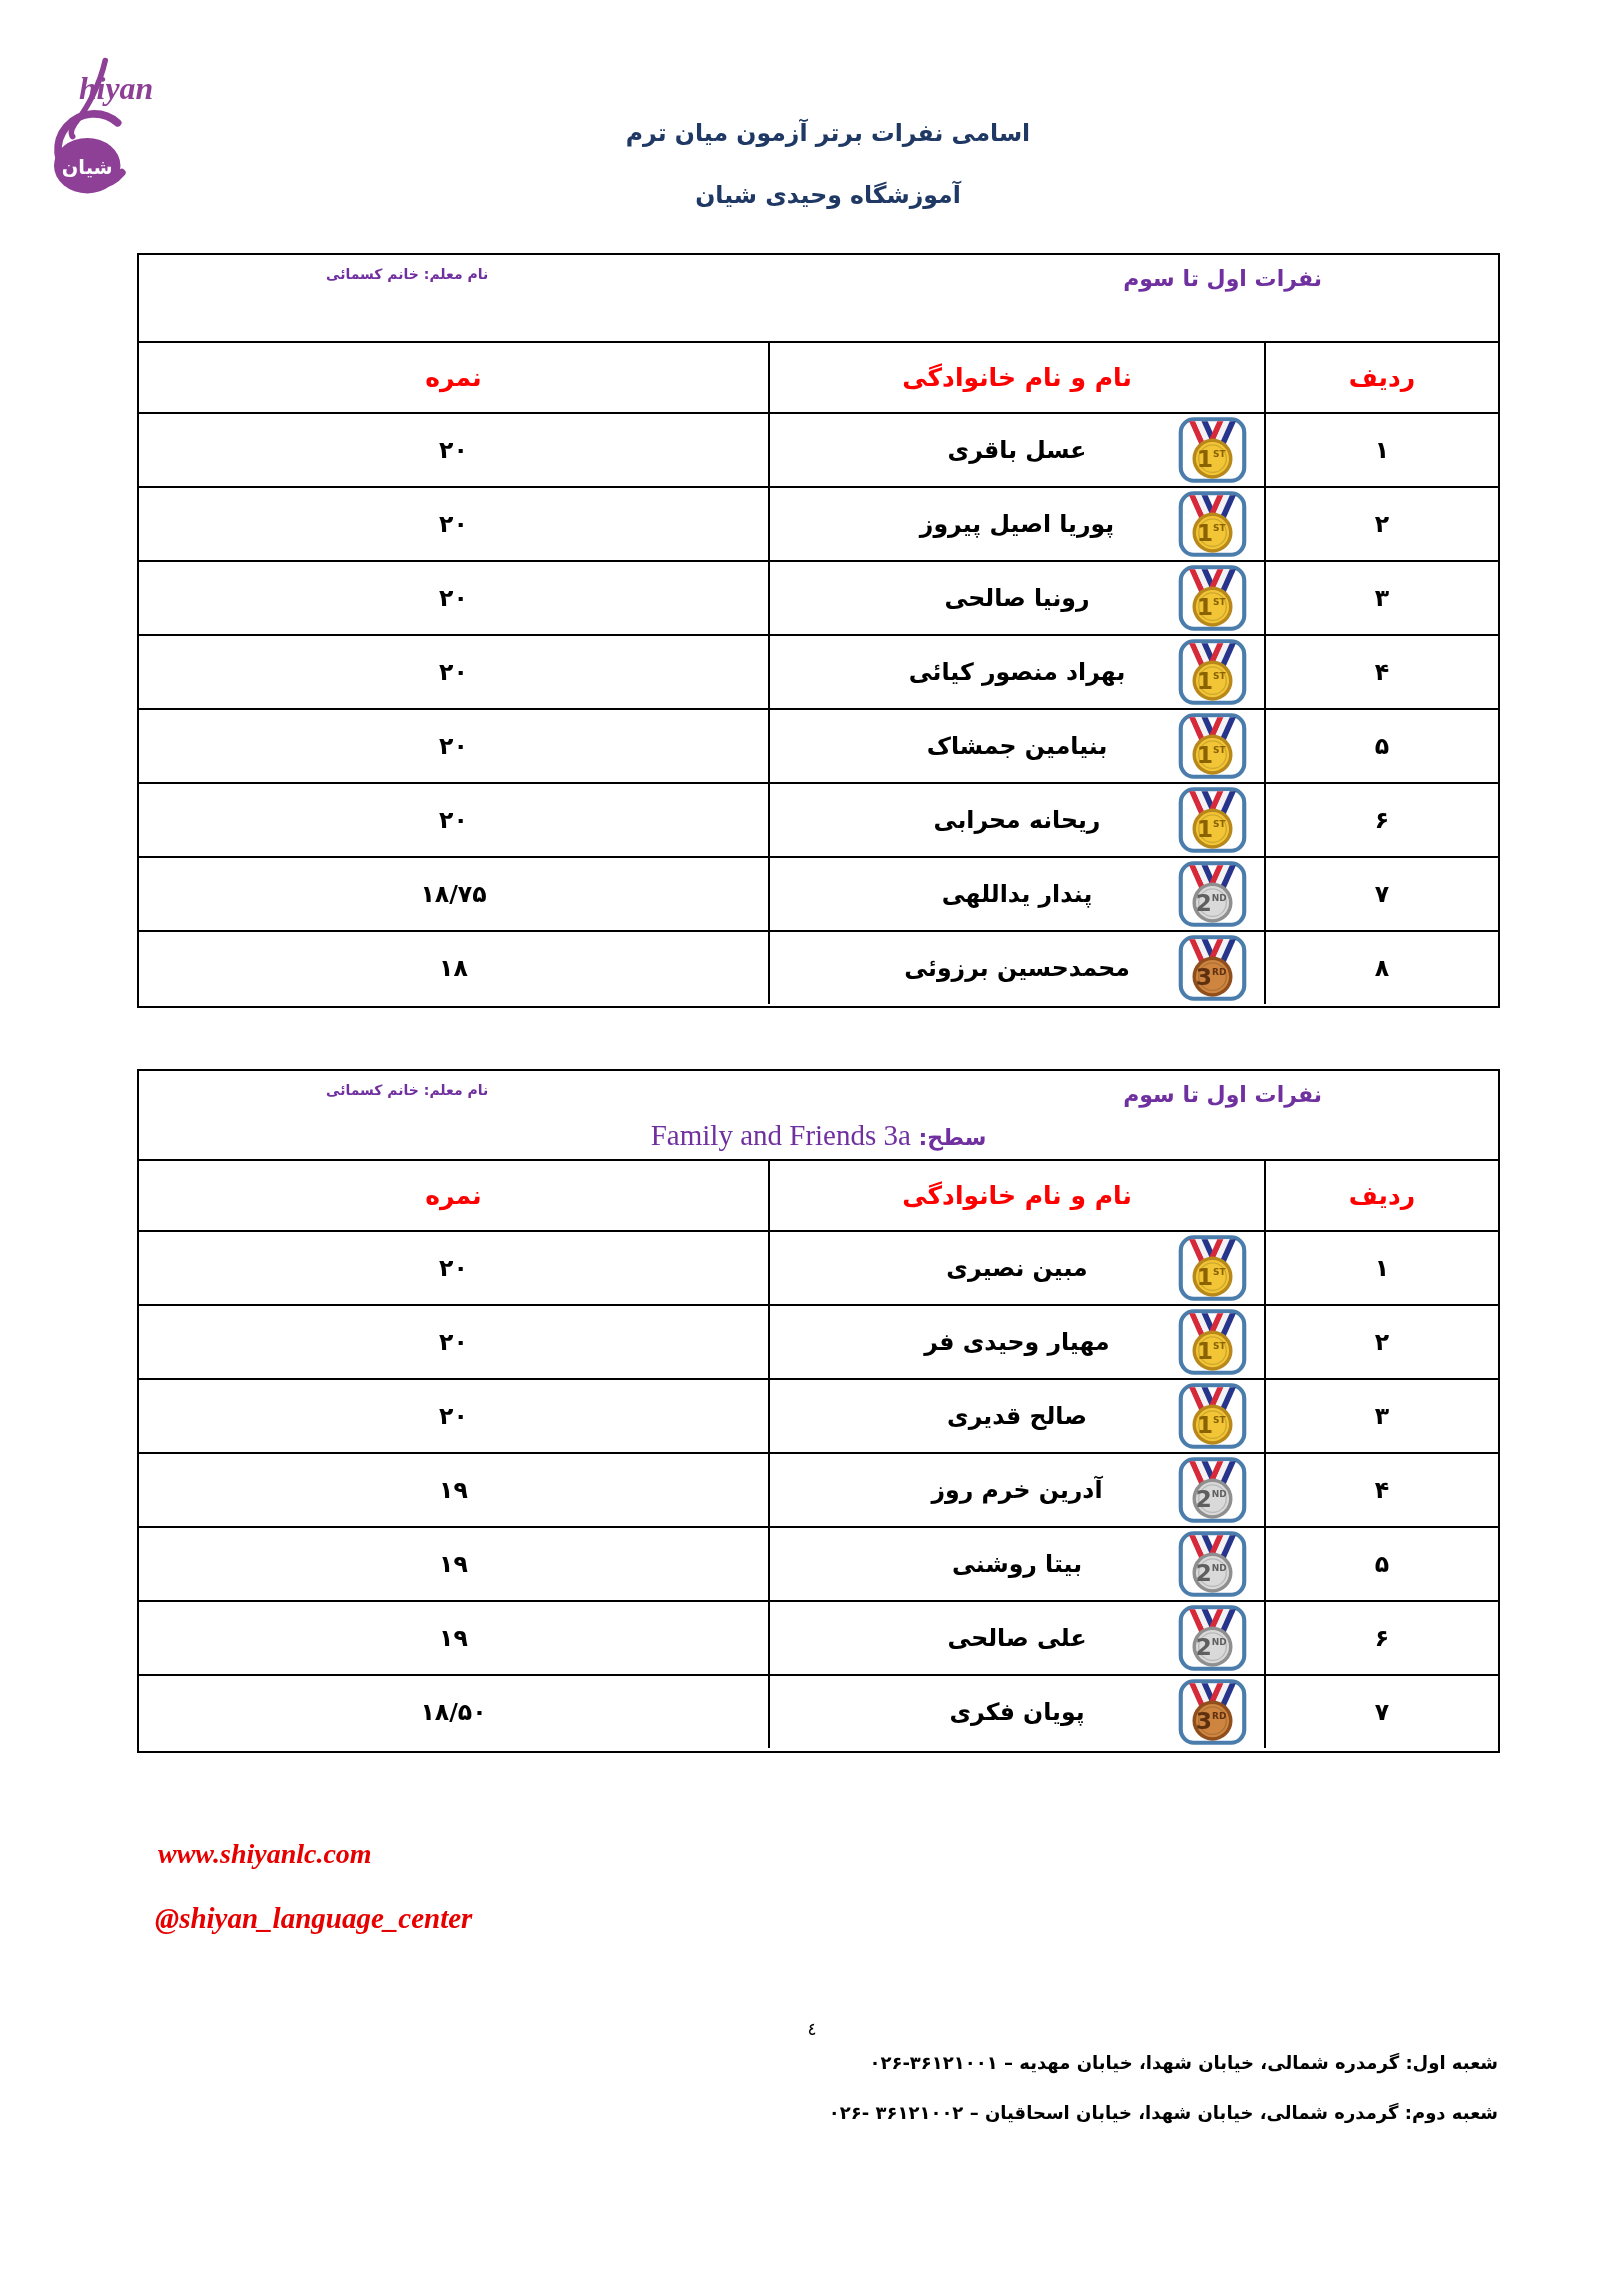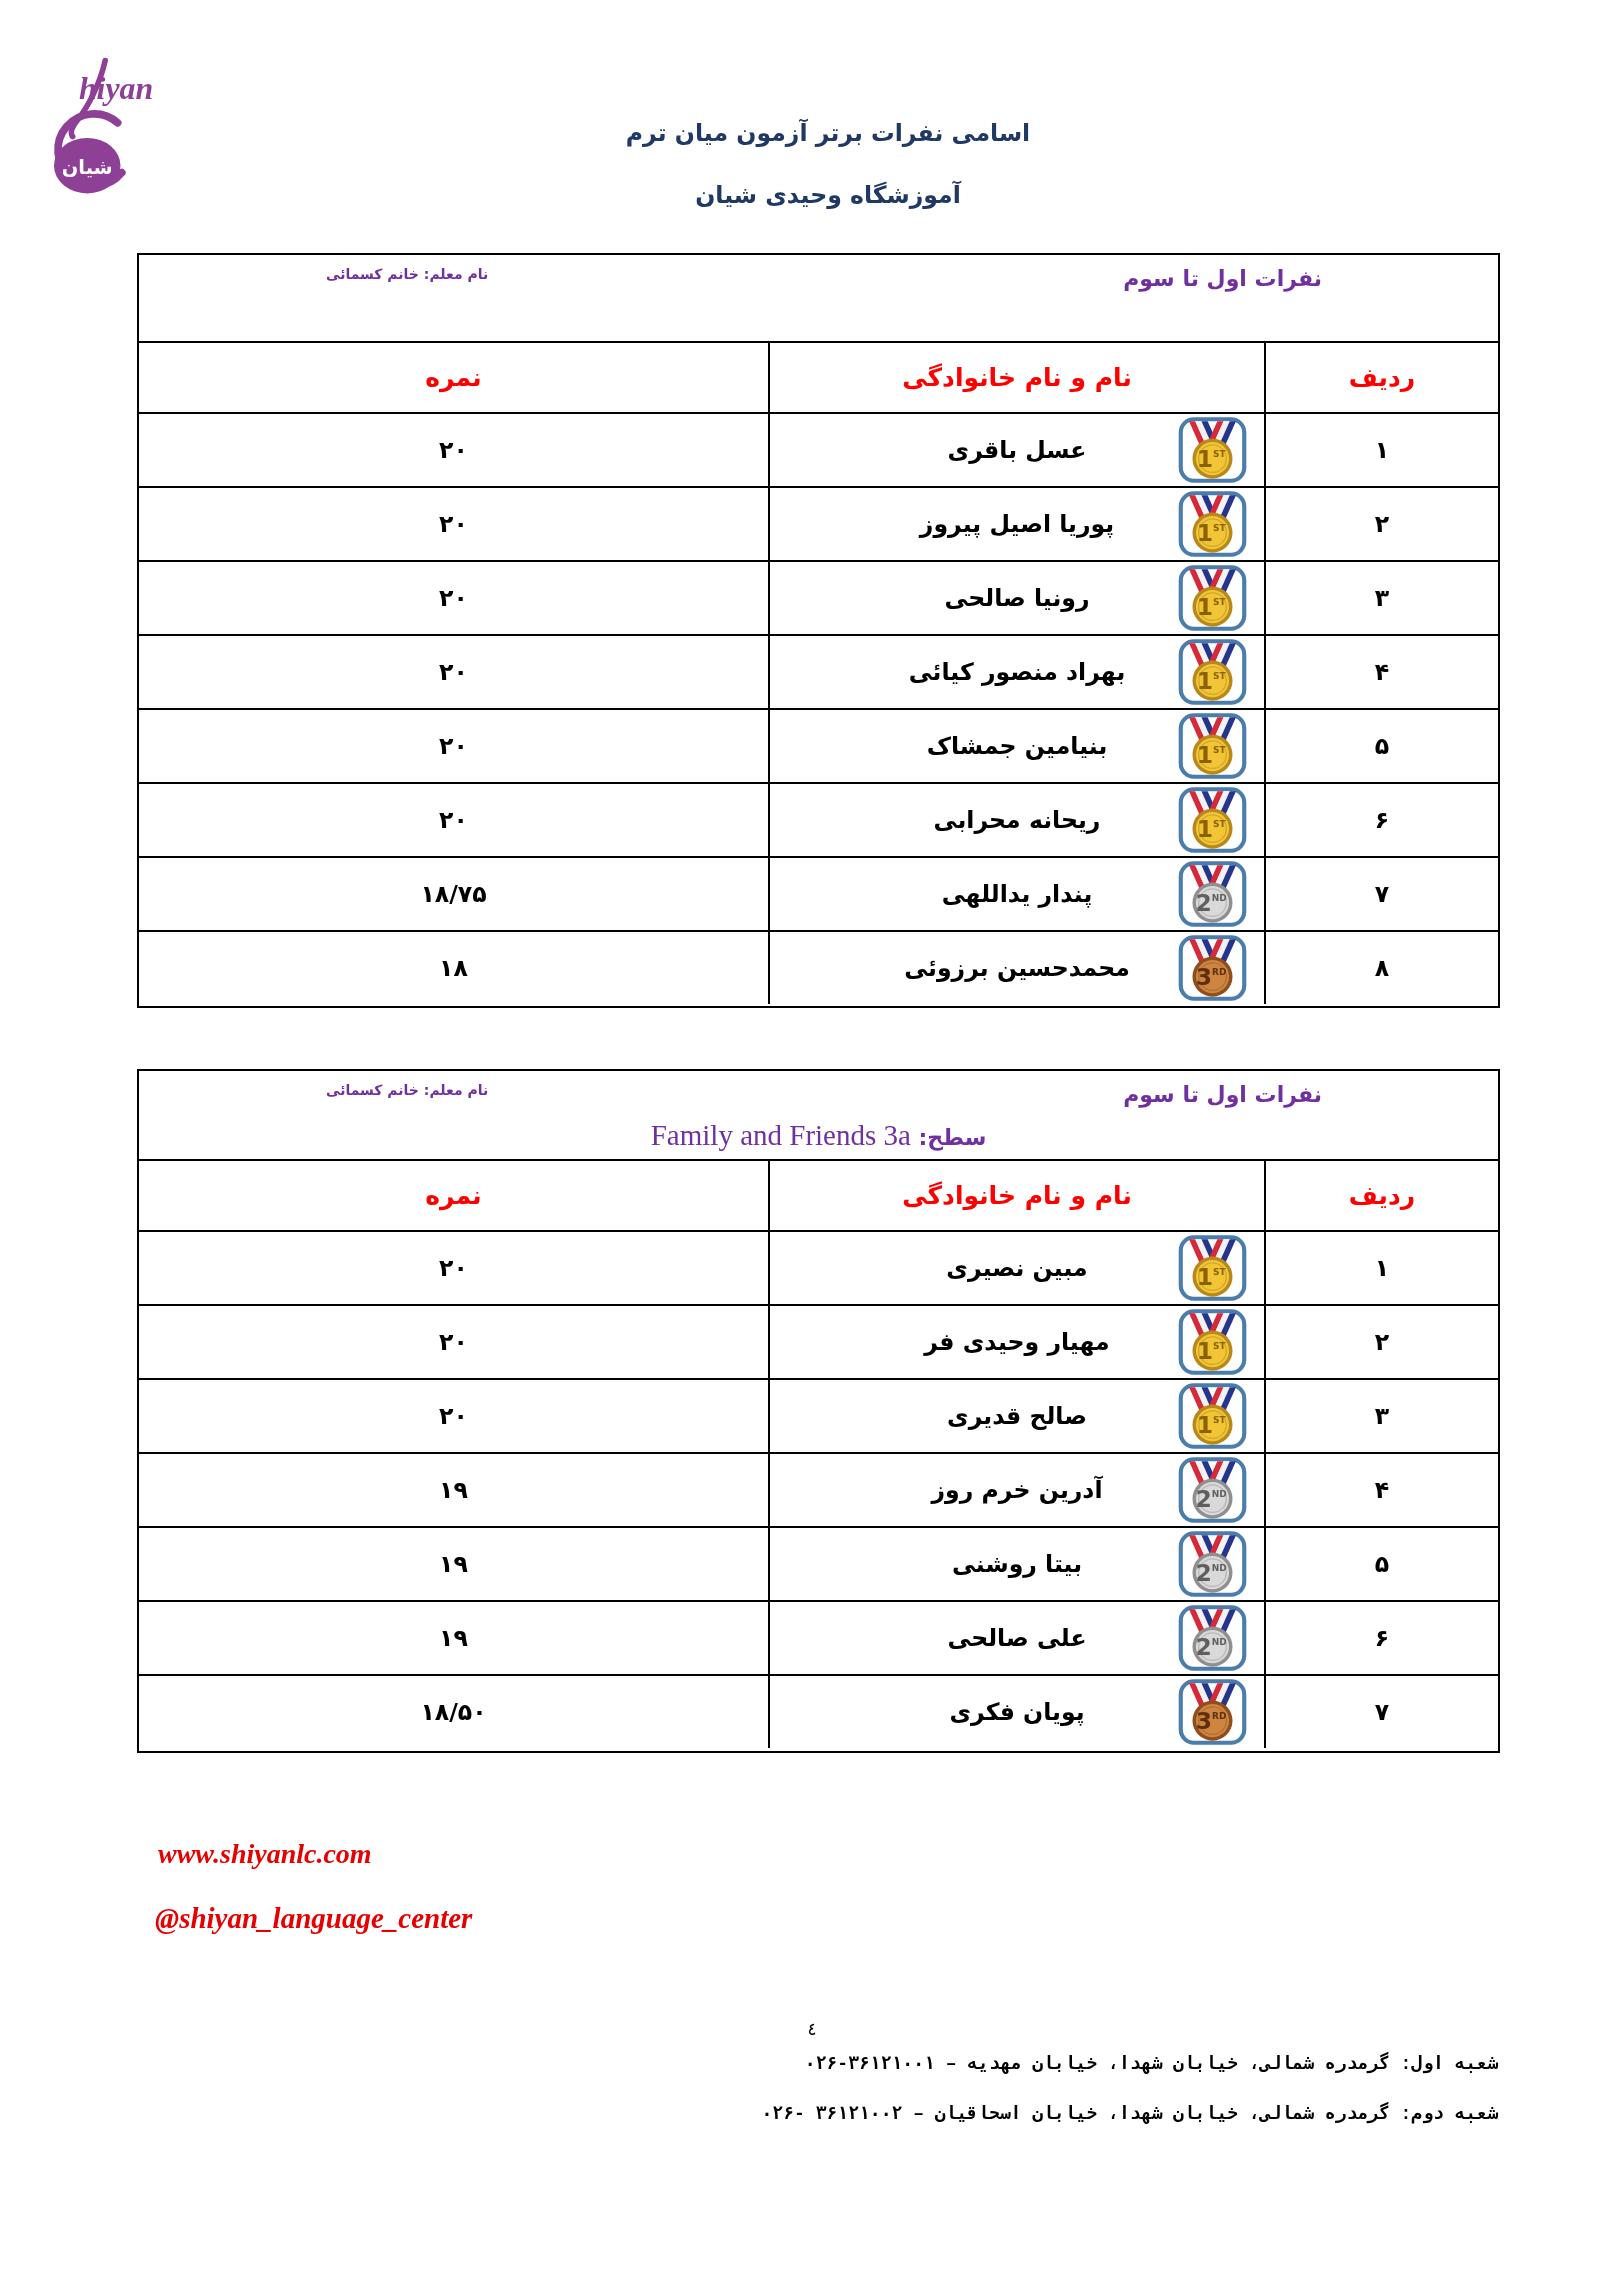--- a/index.html
+++ b/index.html
@@ -40,21 +40,21 @@
   .medal[data-medal="bronze"]{--rim:#8f4e1c;--face:#cd8540;--mtext:#5f3010;}
   .m-label{font-family:"DejaVu Sans",sans-serif;font-weight:bold;fill:var(--mtext);}
   .m-num{font-size:34px;} .m-suf{font-size:13px;}
   
   .site{position:absolute;left:158px;top:1838px;color:#e60000;font-weight:bold;font-style:italic;
         font-family:"Liberation Serif","DejaVu Serif",serif;font-size:28px;}
   .social{position:absolute;left:155px;top:1902px;color:#e60000;font-weight:bold;font-style:italic;
           font-family:"Liberation Serif","DejaVu Serif",serif;font-size:29px;}
   .pagenum{position:absolute;left:0;width:100%;top:2019px;text-align:center;font-size:16.7px;color:#000;}
   .footer-line{position:absolute;right:126px;direction:rtl;text-align:right;color:#000;
-               font-weight:bold;font-size:18px;white-space:nowrap;font-family:Liberation Mono, monospace;}
+               font-weight:bold;font-size:18px;white-space:nowrap;}
   .fl1{top:2052px;} .fl2{top:2102px;}
   .hidden-defs{position:absolute;width:0;height:0;overflow:hidden;}
 </style>
 </head>
 <body>
 
 <svg class="hidden-defs" aria-hidden="true">
   <defs>
     <g id="medal-shape">
       <rect x="4" y="4" width="92" height="89" rx="19" fill="#ffffff" stroke="#4a7dab" stroke-width="6"></rect>

